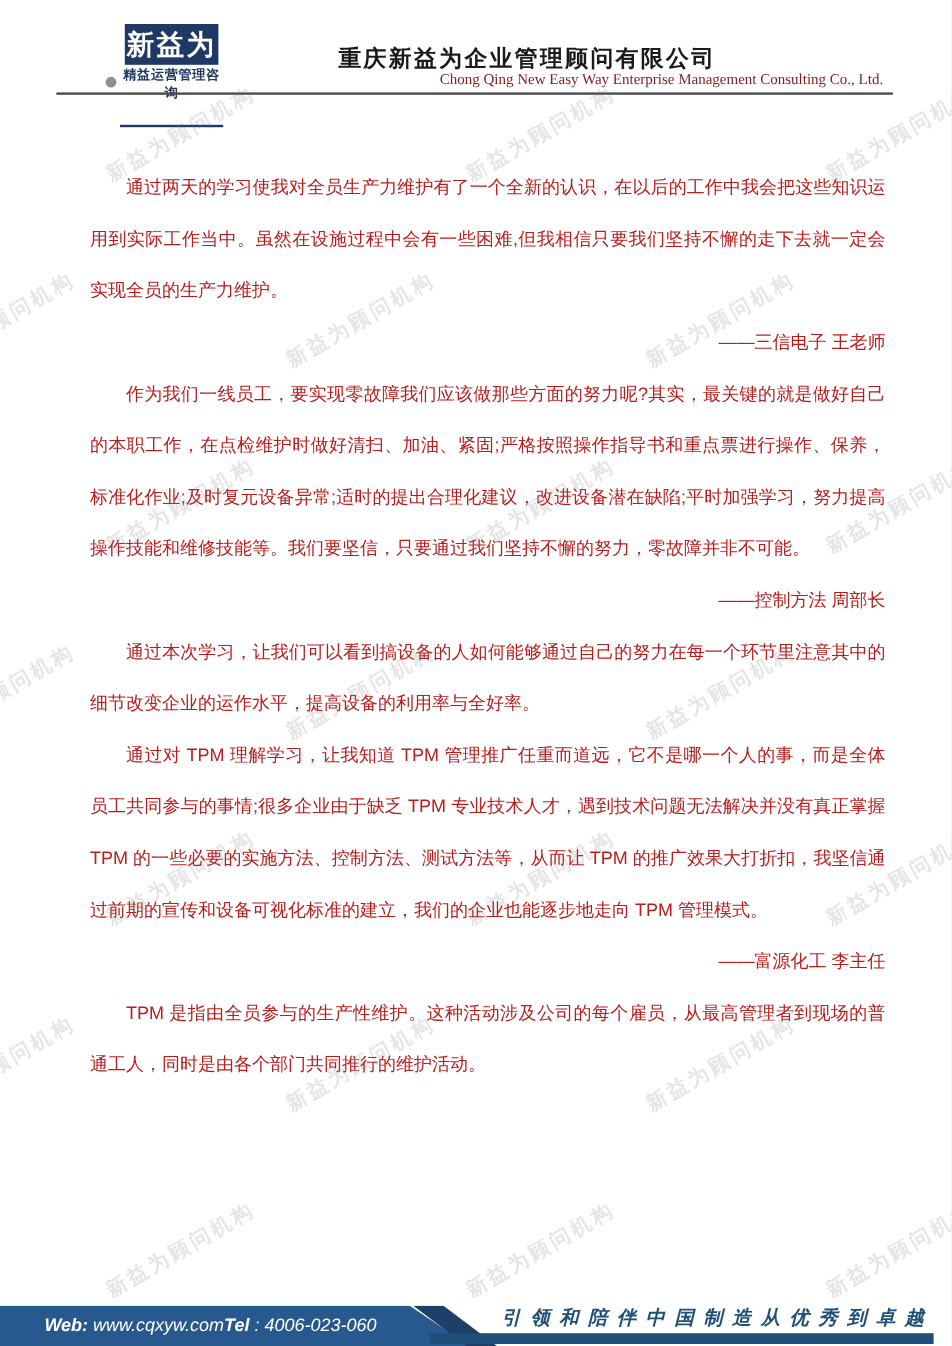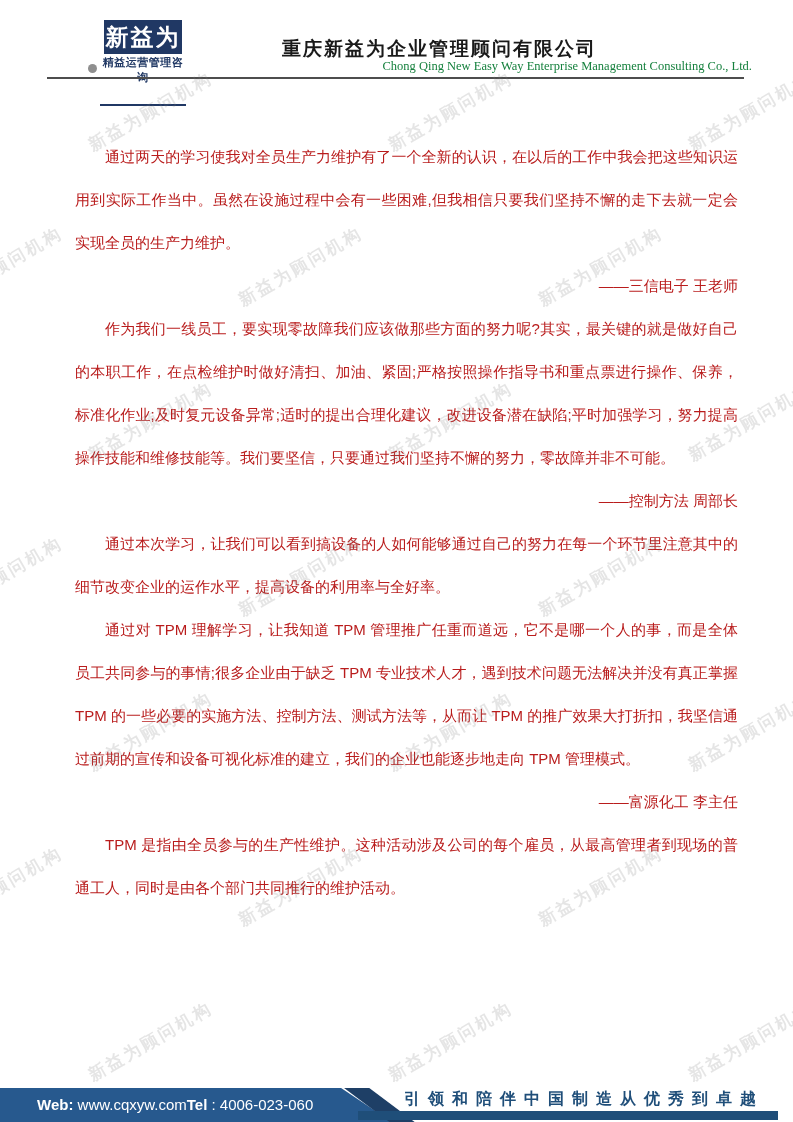--- a/index.html
+++ b/index.html
@@ -29,22 +29,22 @@
   }
   .logo-dot{
     position:absolute;left:88px;top:64px;width:9px;height:9px;
     border-radius:50%;background:#8f8f8f;
   }
   .company-cn{
     position:absolute;left:258px;top:36px;font-size:19px;font-weight:bold;
     color:#1a1a1a;letter-spacing:2px;margin-left:24px;
   }
   .company-en{
-    position:absolute;left:16px;top:59px;width:736px;text-align:right;
-    font-family:"Liberation Serif", serif;font-size:12.5px;color:#15803d;
+    position:absolute;left:0;top:59px;width:736px;text-align:right;
+    font-family:"Liberation Serif", serif;font-size:12.5px;color:#7f1d1d;
   }
   .header-rule{
     position:absolute;left:47px;top:77px;width:697px;height:0;
     border-top:2px solid #4d4d4d;
   }
   
   .section-title{
     position:absolute;left:75px;top:104px;margin:0;
     font-size:21px;font-weight:bold;color:#4a7ebc;letter-spacing:2px;
   }
@@ -52,37 +52,37 @@
     position:absolute;left:75px;top:135px;width:663px;
     font-size:15px;color:#b91c1c;line-height:43px;
   }
   .t-text{margin:0;text-align:justify;text-indent:2em;}
   .t-attr{margin:0;text-align:right;}
   
   .page-number{
     position:absolute;left:0;top:1056px;width:100%;text-align:center;
     font-family:"Liberation Serif", serif;font-size:14px;color:#222222;z-index:2;
   }
-  .footer{position:absolute;left:0;top:1088px;width:793px;height:34px;z-index:3;}
+  .footer{position:absolute;left:0;top:1088px;width:793px;height:34px;z-index:3;font-style:italic;}
   .footer-left{
     position:absolute;left:0;top:0;width:392px;height:34px;background:#27598e;
     clip-path:polygon(0 0, 87% 0, 100% 100%, 0 100%);
     color:#ffffff;font-size:15px;line-height:34px;
     padding-left:37px;box-sizing:border-box;white-space:pre;
   }
   .footer-left .b{font-weight:bold;}
   .footer-ribbon{
     position:absolute;left:334px;top:0;width:84px;height:34px;background:#1e3f66;
     clip-path:polygon(12% 0, 42% 0, 96% 100%, 66% 100%);
   }
   .footer-thin-bar{
     position:absolute;left:358px;top:23px;width:420px;height:9px;background:#1f4e79;
   }
   .footer-slogan{
-    position:absolute;left:390px;top:0;width:388px;text-align:center;
+    position:absolute;left:390px;top:0;width:388px;text-align:right;
     font-weight:bold;font-size:16px;color:#1f4e79;letter-spacing:8px;
     line-height:22px;white-space:nowrap;
   }
 </style>
 </head>
 <body>
 
 <div class="page">
 
   <div class="wm-layer" id="wm-layer">

